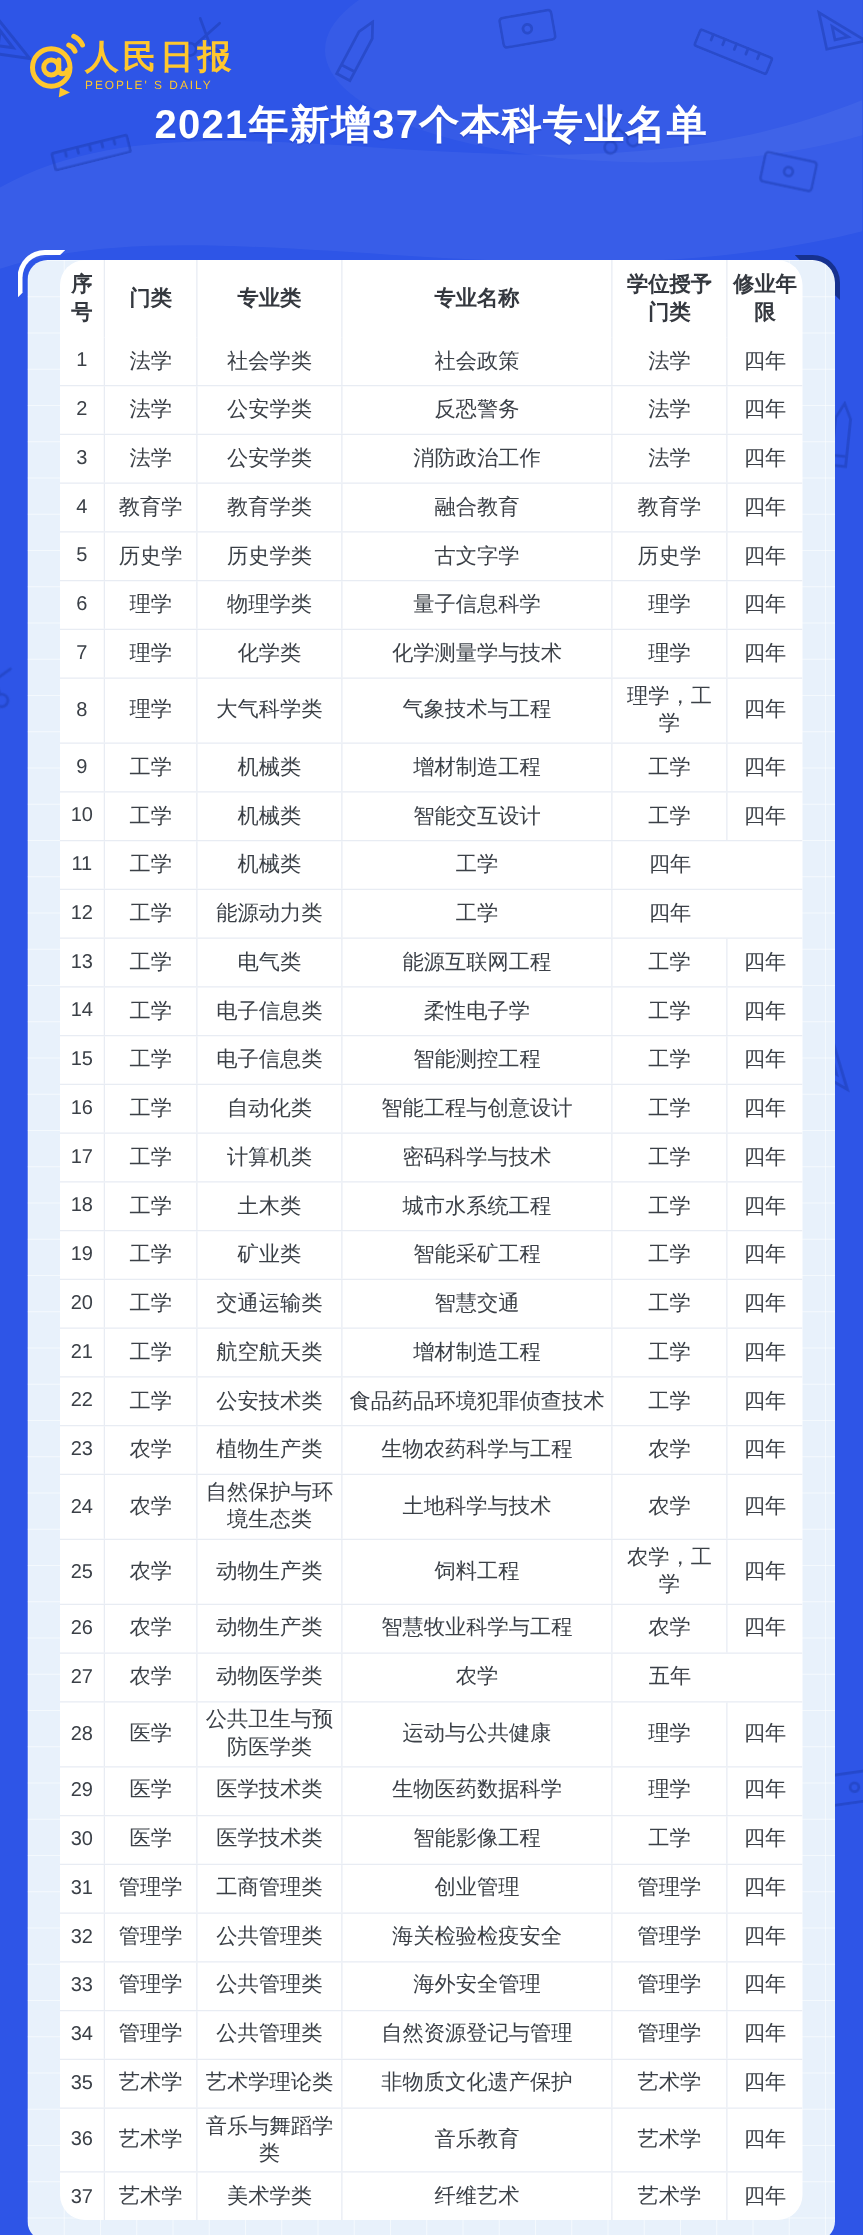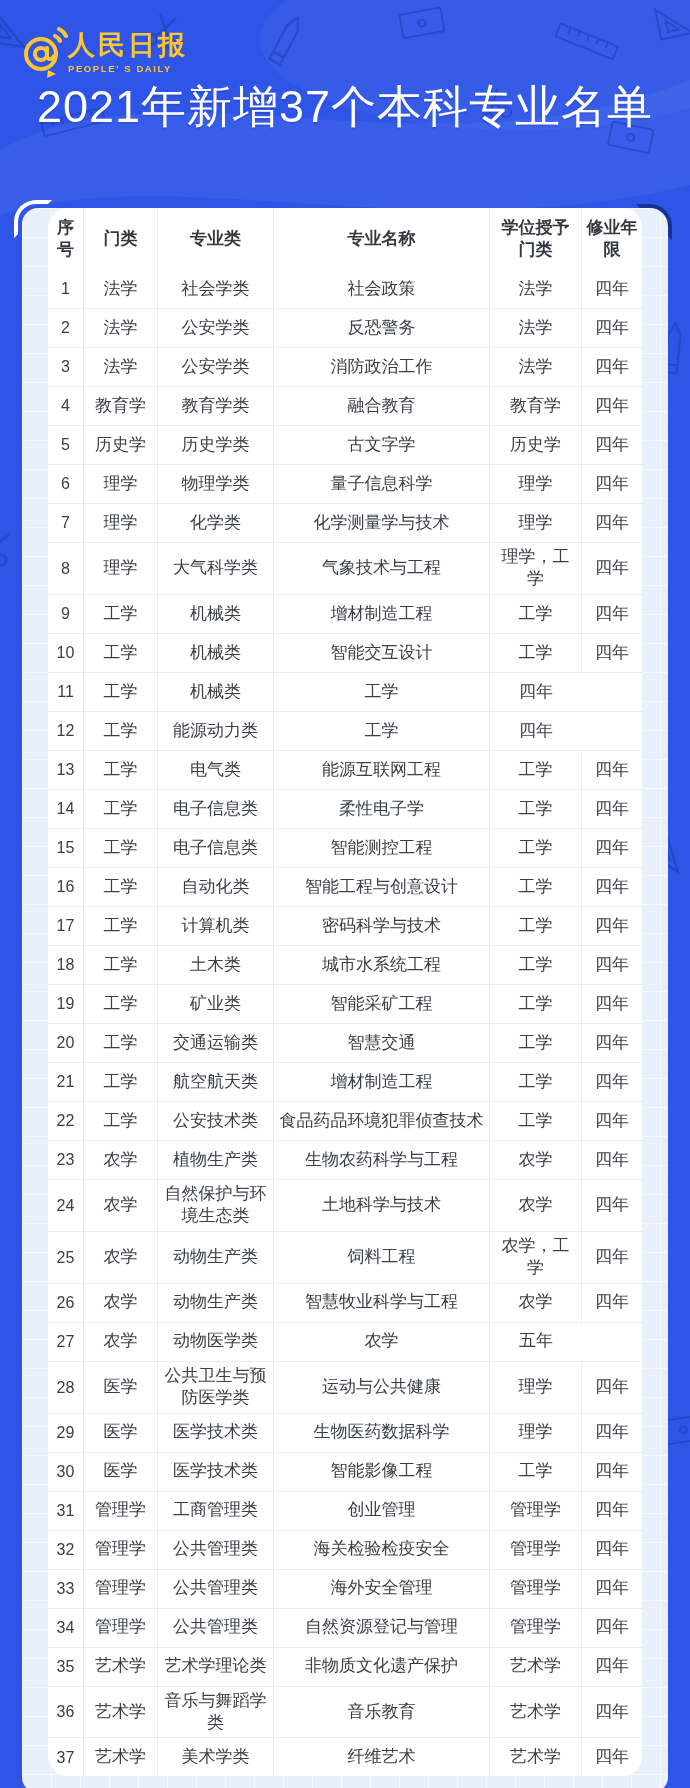--- a/index.html
+++ b/index.html
@@ -11,24 +11,24 @@
   }
   .bg-layer { position:absolute; inset:0; z-index:0; }
   .content { position:relative; z-index:1; width:100%; height:100%; }
 
   
   .top-band { position:relative; height:172px; }
   .logo { position:absolute; left:22px; top:26px; display:flex; align-items:flex-start; gap:0; }
   .logo-at { position:relative; width:46px; height:52px; }
   .logo-txt { padding-top:6px; }
   .logo-cn { color:#ffc72e; font-size:27px; font-weight:800; letter-spacing:3px; line-height:1; }
-  .logo-en { color:#ffc72e; font-size:9.5px; font-weight:700; letter-spacing:1.6px; margin-top:4px; }
+  .logo-en { color:#ffc72e; font-size:9.5px; font-weight:400; letter-spacing:1.6px; margin-top:4px; }
   .page-title {
     position:absolute; left:0; right:0; top:82px; text-align:center;
-    color:#ffffff; font-size:45px; font-weight:400; letter-spacing:1px; line-height:1.1;
+    color:#ffffff; font-size:32px; font-weight:700; letter-spacing:1px; line-height:1.1;
     text-shadow:0 2px 0 rgba(20,40,140,.18);
   }
 
   
   .card {
     position:relative; margin:0 22px; height:1585px; border-radius:16px;
     background-color:#e8f1fb;
     background-image:
       linear-gradient(rgba(255,255,255,.55) 1px, transparent 1px),
       linear-gradient(90deg, rgba(255,255,255,.55) 1px, transparent 1px);

